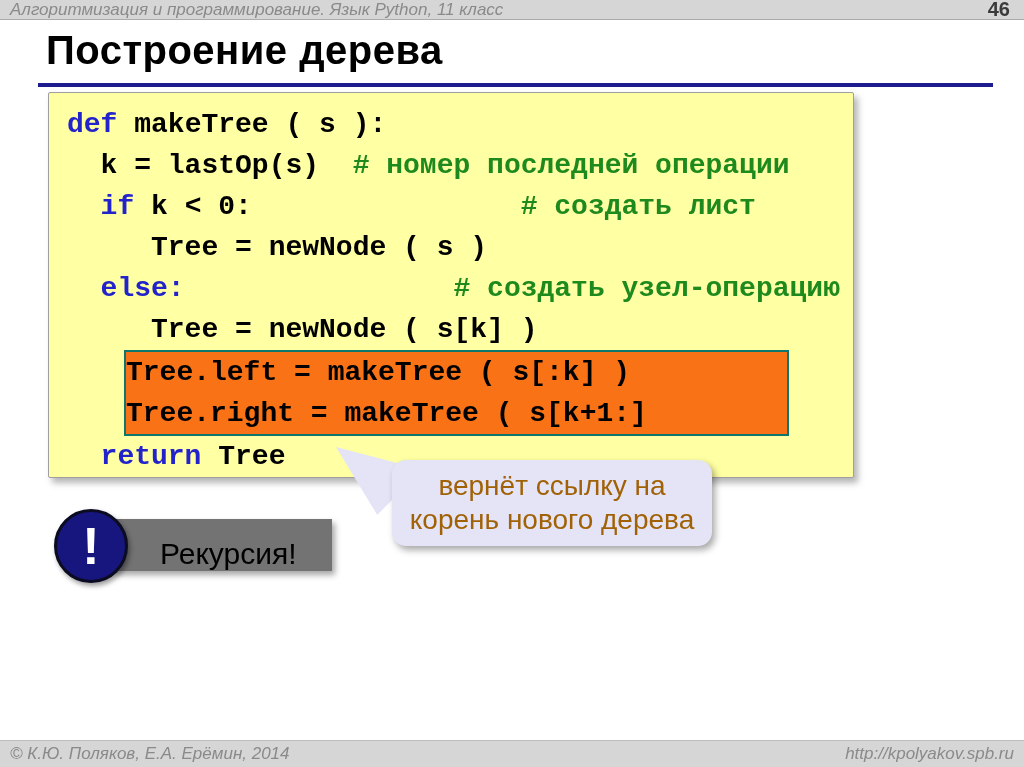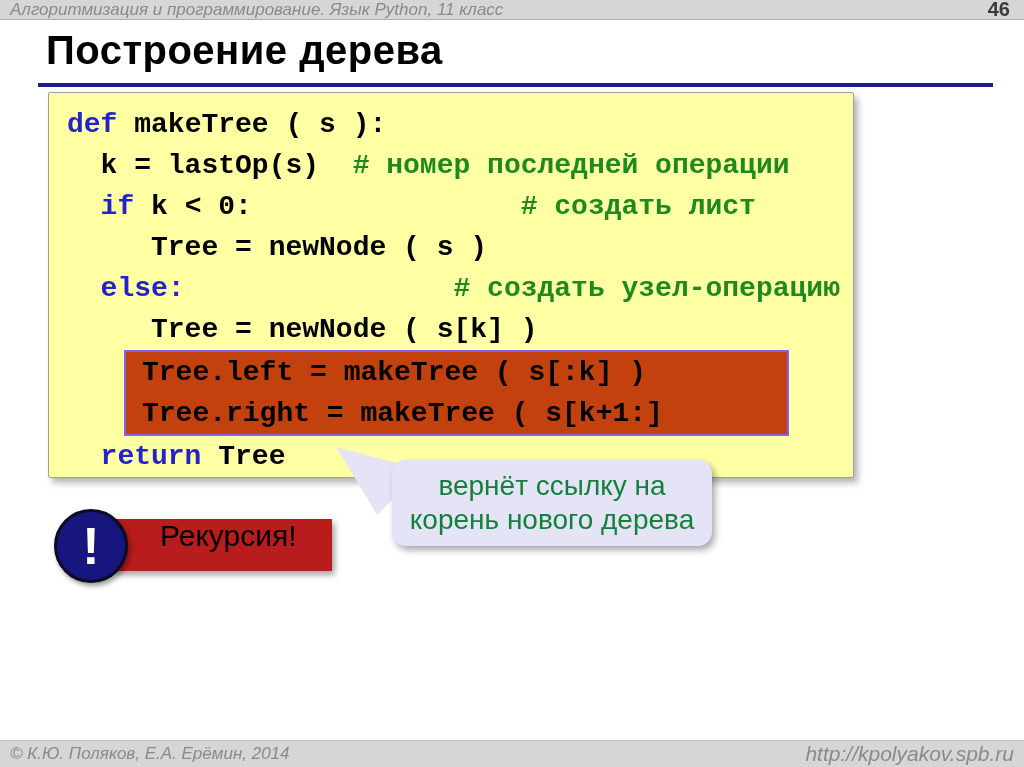--- a/index.html
+++ b/index.html
@@ -8,51 +8,51 @@
 
   
   .topbar{position:absolute;left:0;top:0;width:1024px;height:20px;background:#d6d6d6;
           border-bottom:1px solid #ababab;box-sizing:border-box;display:flex;
           align-items:center;justify-content:space-between;padding:0 14px 0 10px;}
   .bar-text{font-style:italic;font-size:17px;color:#8a8a8a;white-space:nowrap;}
   .page-num{font-weight:bold;font-size:20px;color:#3a3a3a;font-style:normal;}
   .bottombar{position:absolute;left:0;bottom:0;width:1024px;height:27px;background:#d6d6d6;
           border-top:1px solid #bcbcbc;box-sizing:border-box;display:flex;
           align-items:center;justify-content:space-between;padding:0 10px;margin-top:44px;}
-  .bottombar a{color:#8a8a8a;text-decoration:none;font-style:italic;font-size:21px;}
+  .bottombar a{color:#8a8a8a;text-decoration:none;font-style:italic;font-size:17px;}
 
   
   .slide-title{position:absolute;left:46px;top:28px;margin:0;font-size:40px;font-weight:bold;
           color:#000000;letter-spacing:0.5px;}
   .title-rule{position:absolute;left:38px;top:83px;width:955px;height:4px;background:#1d1d90;}
 
   
   .code-block{position:absolute;left:48px;top:92px;width:806px;height:386px;box-sizing:border-box;
           background:#ffffa3;border:1px solid #9f9f9f;border-radius:2px;
           box-shadow:4px 5px 6px rgba(110,110,110,0.5);
           padding:11px 0 0 18px;
           font-family:"Liberation Mono","DejaVu Sans Mono",monospace;
           font-weight:bold;font-size:28px;line-height:41px;white-space:pre;z-index:1;}
   .code-line{white-space:pre;}
   .kw{color:#2323cc;}
   .pl{color:#000000;}
   .com{color:#1e8a1e;margin-top:28px;}
-  .red-box{border:2px solid #8b5cf6;background:#c2410c;margin-left:57px;width:665px;
-          box-sizing:border-box;padding-left:16px;}
+  .red-box{border:2px solid #0f766e;background:#f97316;margin-left:57px;width:665px;
+          box-sizing:border-box;}
 
   
   .callout{position:absolute;left:392px;top:460px;width:320px;box-sizing:border-box;
           background:#e4e4f6;border-radius:14px;box-shadow:3px 4px 7px rgba(0,0,0,0.35);
-          padding:9px 8px;text-align:center;font-size:28px;line-height:34px;color:#15803d;z-index:3;}
+          padding:9px 8px;text-align:center;font-size:28px;line-height:34px;color:#a16207;z-index:3;}
   .callout-tail{position:absolute;left:336px;top:447px;width:86px;height:68px;background:#e4e4f6;
           clip-path:polygon(0 0,100% 33%,48% 100%);z-index:2;}
 
   
-  .badge-box{position:absolute;left:112px;top:519px;width:220px;height:52px;background:#b91c1c;
-          box-shadow:3px 4px 6px rgba(0,0,0,0.35);display:flex;align-items:flex-start;
+  .badge-box{position:absolute;left:112px;top:519px;width:220px;height:52px;background:#737373;
+          box-shadow:3px 4px 6px rgba(0,0,0,0.35);display:flex;align-items:flex-end;
           padding-left:48px;box-sizing:border-box;font-size:30px;color:#000;z-index:4;}
   .badge-icon{position:absolute;left:54px;top:509px;width:74px;height:74px;border-radius:50%;
           background:#16167e;border:3px solid #0b0b22;box-sizing:border-box;display:flex;
           align-items:center;justify-content:center;color:#ffffff;font-weight:bold;
           font-size:52px;z-index:5;box-shadow:2px 3px 5px rgba(0,0,0,0.4);}
 </style>
 </head>
 <body>
 
 <div class="slide">

